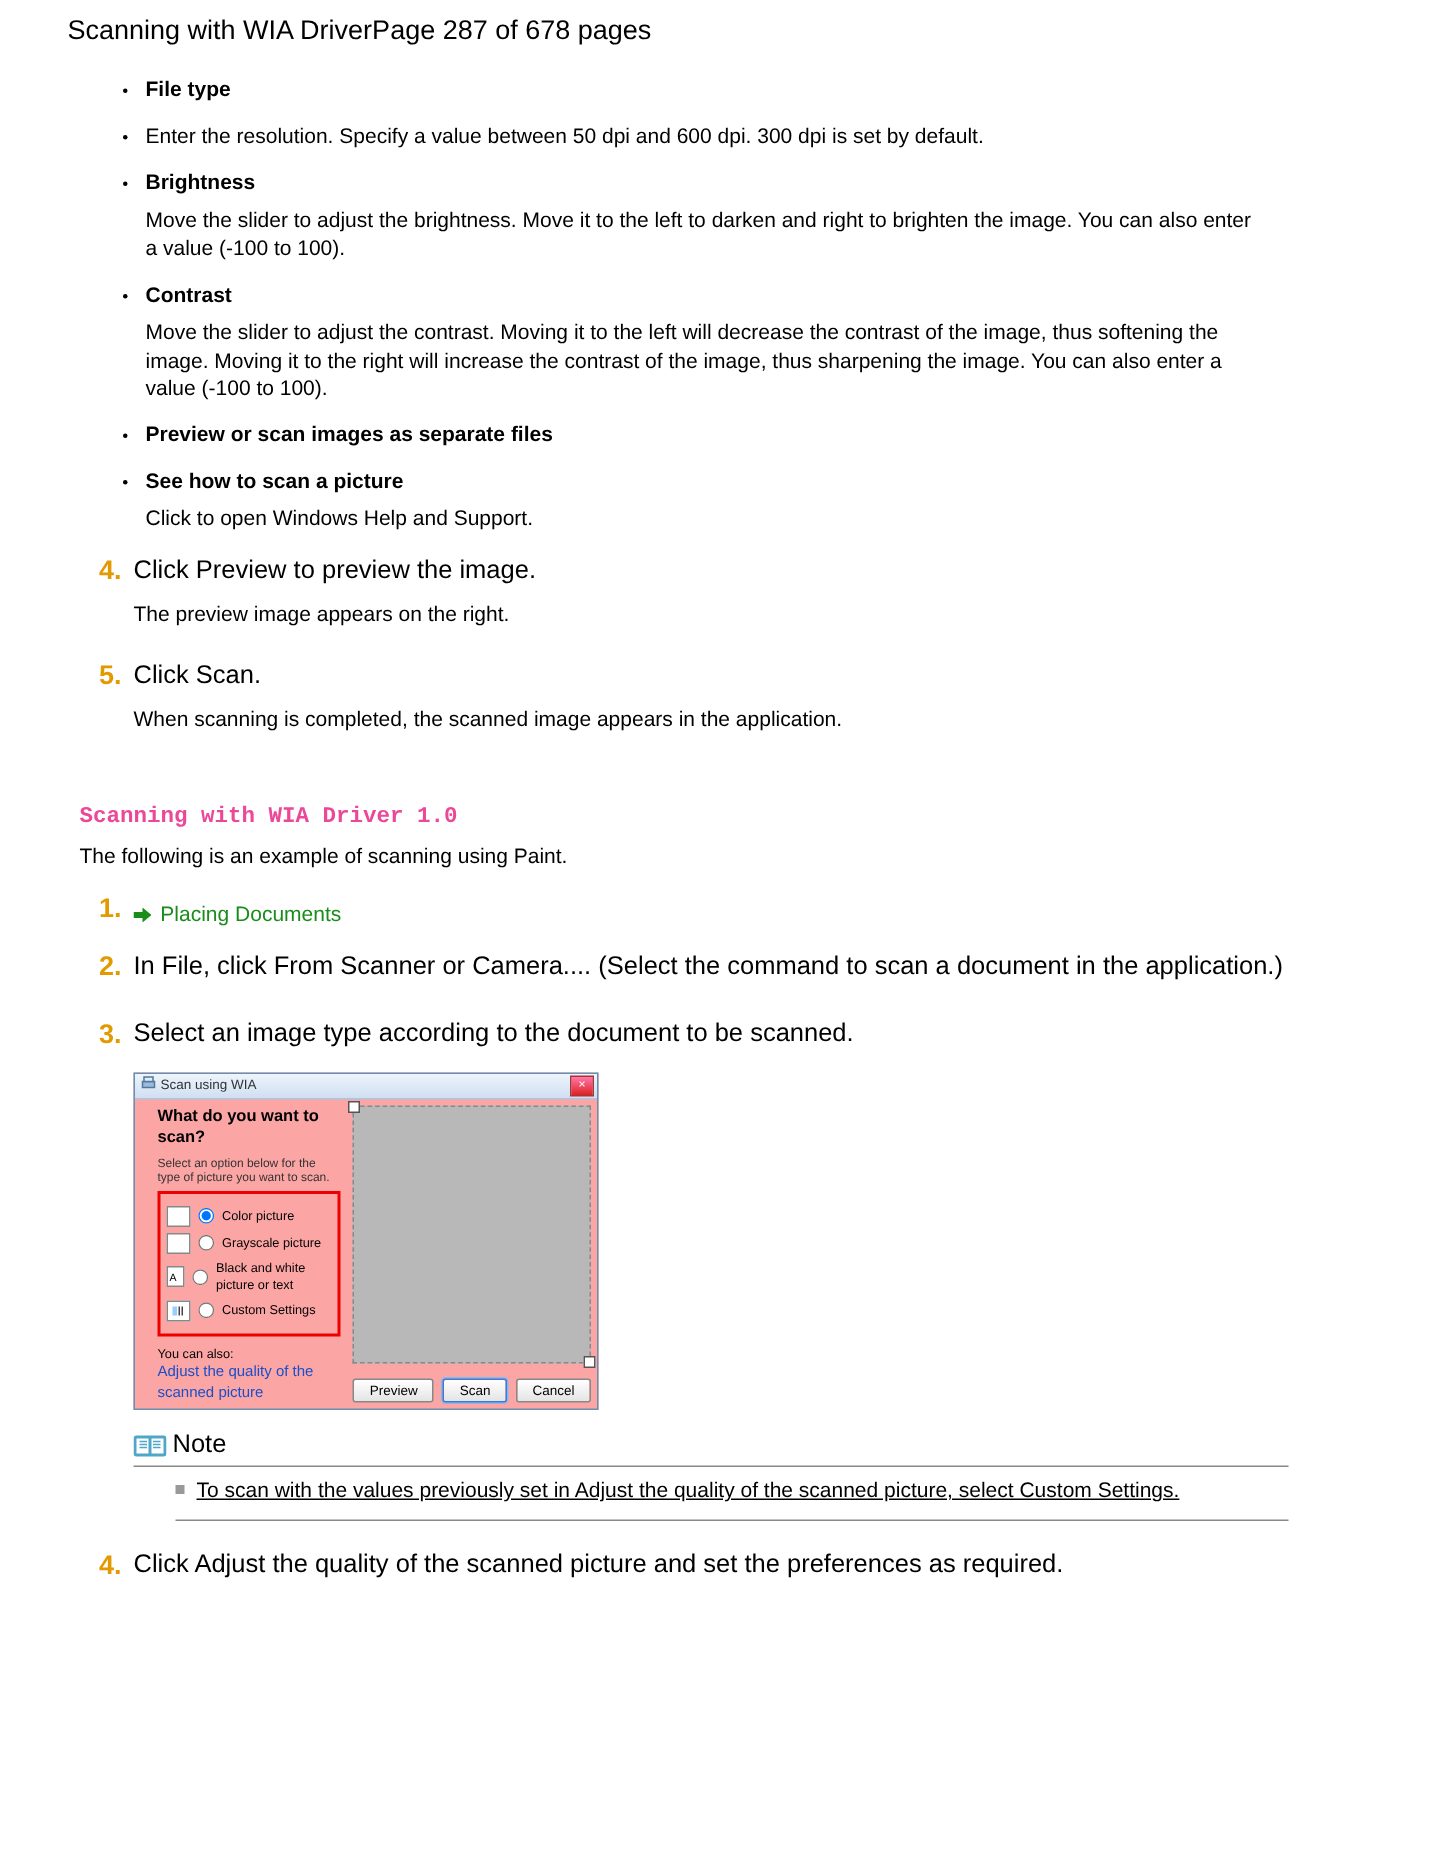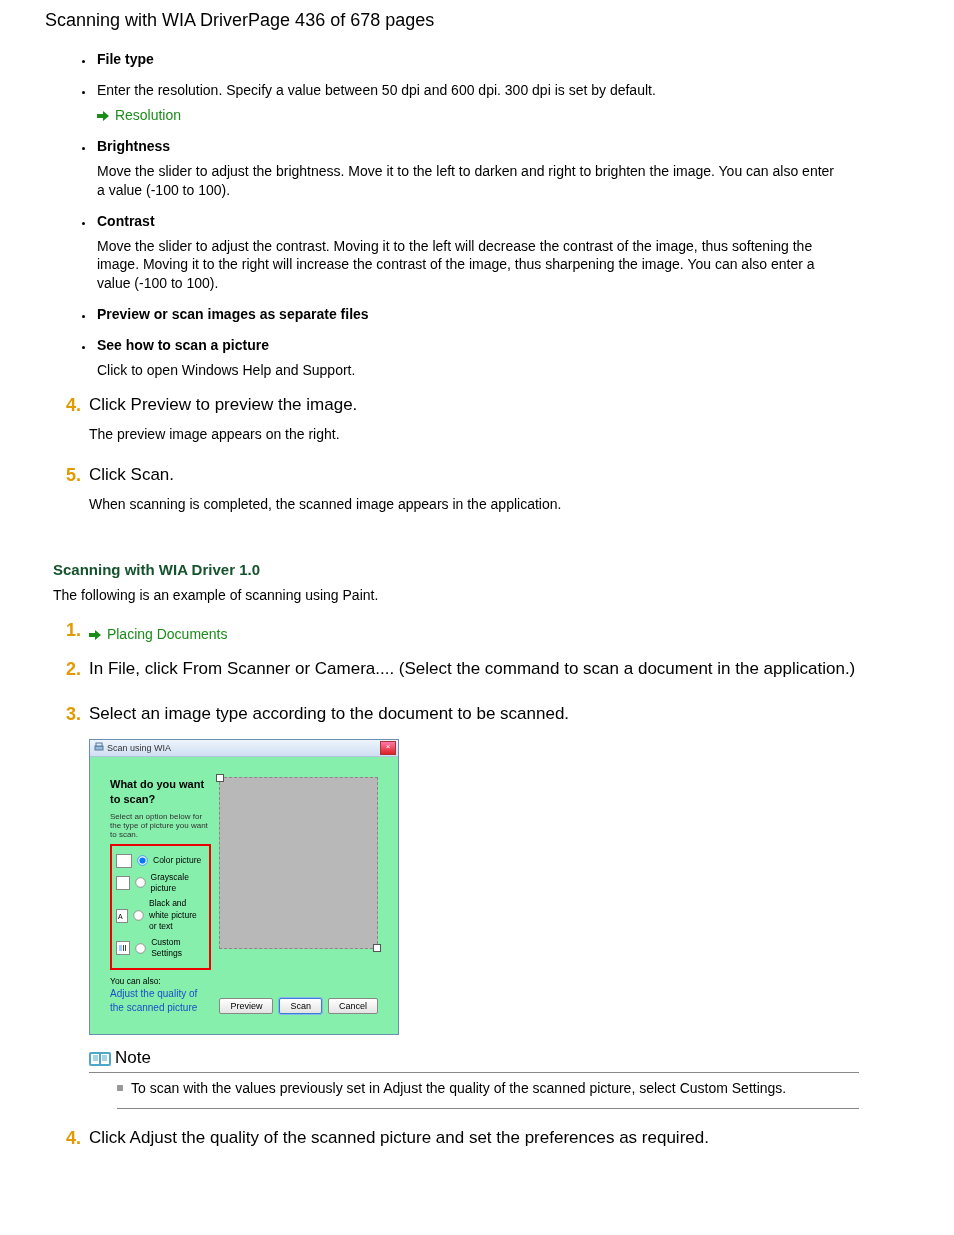--- a/index.html
+++ b/index.html
@@ -53,32 +53,33 @@
     flex: 0 0 26px;
     text-align: right;
     margin-right: 8px;
     line-height: 1.25;
   }
   .step .body { flex: 1; max-width: 770px; }
   .step .head { font-size: 17px; margin-bottom: 8px; }
   .step .sub { font-size: 14px; margin-bottom: 6px; }
   .indent-link { margin: 6px 0 0 0; }
   .section-title {
-    color: #14532d;
+    color: #ec4899;
     font-weight: bold;
     margin: 40px 0 6px -2px;
     font-size: 15px;
+    font-family: Liberation Mono, monospace;
   }
   .intro { margin: 0 0 14px -2px; }
 
   
   .dialog {
     width: 308px;
     border: 1px solid #6b8fb0;
-    background: #86efac;
+    background: #fca5a5;
     margin: 14px 0 10px 0;
     font-size: 9px;
   }
   .dialog .titlebar {
     height: 16px;
     background: linear-gradient(#eef4fb, #cfdff2);
     border-bottom: 1px solid #b0c4de;
     display: flex;
     align-items: center;
     padding: 0 2px 0 4px;
@@ -93,22 +94,23 @@
     width: 14px; height: 12px;
     background: linear-gradient(#f7a, #d22);
     border: 1px solid #a33;
     color: #fff;
     font-size: 8px;
     line-height: 10px;
     text-align: center;
   }
   .dialog .content {
     display: flex;
-    padding: 20px;
+    padding: 4px;
     gap: 8px;
+    margin-left: 11px;
   }
   .dialog .left { width: 148px; }
   .dialog .prompt { font-weight: bold; font-size: 11px; margin-bottom: 6px; }
   .dialog .subprompt { font-size: 8px; color: #333; margin-bottom: 4px; line-height: 1.1; }
   .redbox {
     border: 2px solid #e00;
     padding: 4px 4px;
     margin: 2px 0 6px 0;
   }
   .opt {
@@ -172,20 +174,21 @@
     border-bottom: 1px solid #888;
     padding: 2px 0;
     margin: 8px 0 6px 0;
   }
   .note-header .label { font-weight: normal; font-size: 17px; }
   .note-list {
     margin: 0 0 0 28px;
     padding: 0 0 10px 0;
     border-bottom: 1px solid #888;
     list-style: none;
+    text-decoration: underline;
   }
   .note-list li {
     position: relative;
     padding-left: 14px;
     font-size: 14px;
   }
   .note-list li::before {
     content: '';
     position: absolute;
     left: 0; top: 6px;
@@ -194,37 +197,29 @@
   }
   .book-icon { width:22px; height:16px; }
 </style>
 </head>
 <body>
 
 <div class="page">
 
   <div class="topbar">
     <span>Scanning with WIA Driver</span>
-    <span>Page 436 of 678 pages</span>
+    <span>Page 287 of 678 pages</span>
   </div>
 
   <ul class="bullets">
     <li>
       <div class="bold">File type</div>
     </li>
     <li>
       <div class="itembody">Enter the resolution. Specify a value between 50 dpi and 600 dpi. 300 dpi is set by default.</div>
-      <div class="indent-link">
-        <span class="arrow-icon">
-          <svg viewBox="0 0 12 10">
-              <polygon points="0,3 6,3 6,0 12,5 6,10 6,7 0,7" fill="#1a8c1a"></polygon>
-            </svg>
-        </span>
-        <span class="link-green">Resolution</span>
-      </div>
     </li>
     <li>
       <div class="bold">Brightness</div>
       <div class="itembody">Move the slider to adjust the brightness. Move it to the left to darken and right to brighten the image. You can also enter a value (-100 to 100).</div>
     </li>
     <li>
       <div class="bold">Contrast</div>
       <div class="itembody">Move the slider to adjust the contrast. Moving it to the left will decrease the contrast of the image, thus softening the image. Moving it to the right will increase the contrast of the image, thus sharpening the image. You can also enter a value (-100 to 100).</div>
     </li>
     <li>

